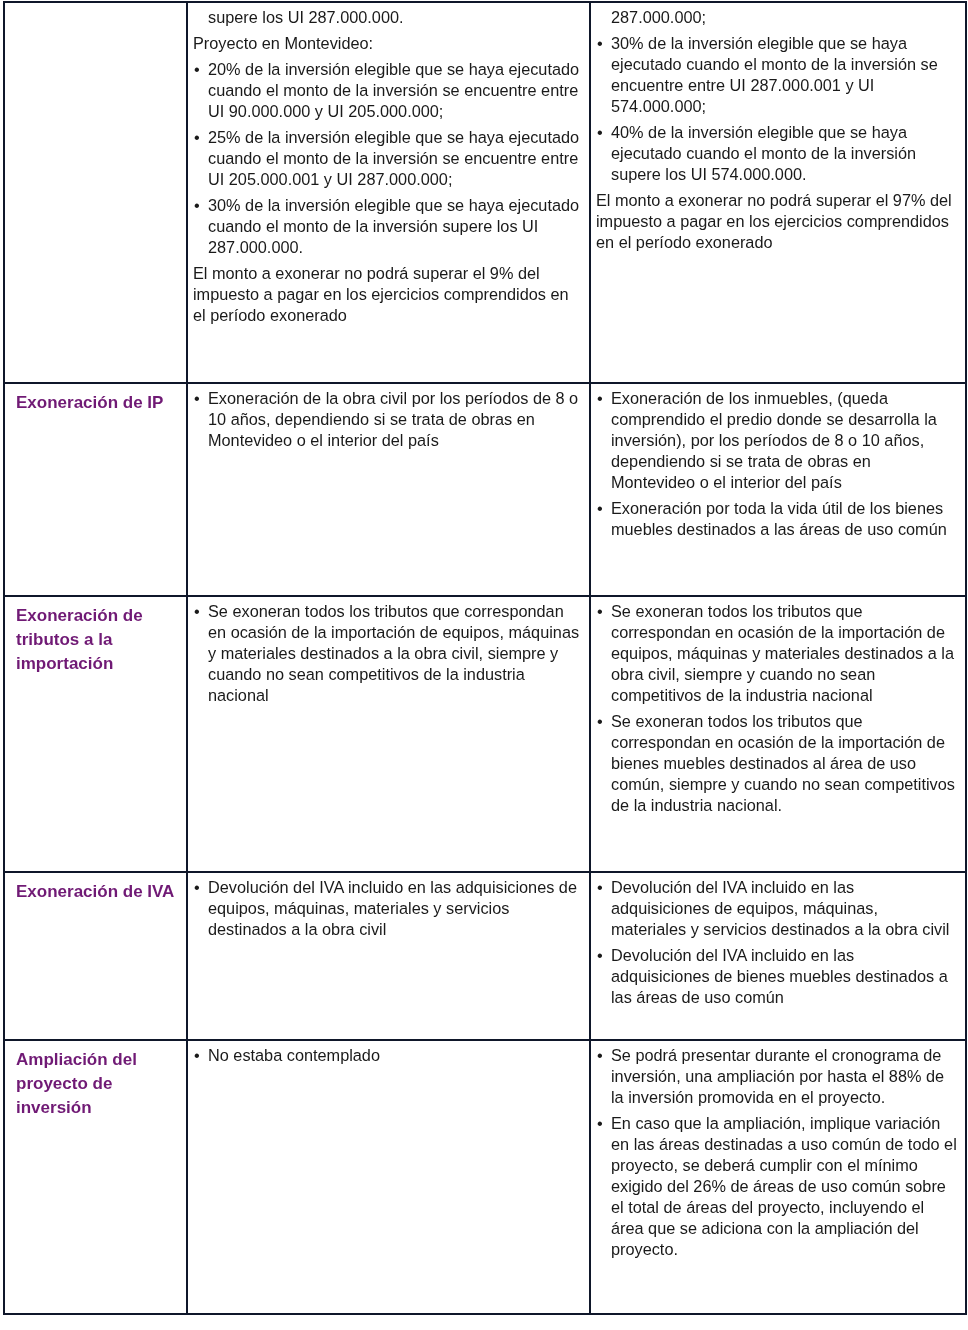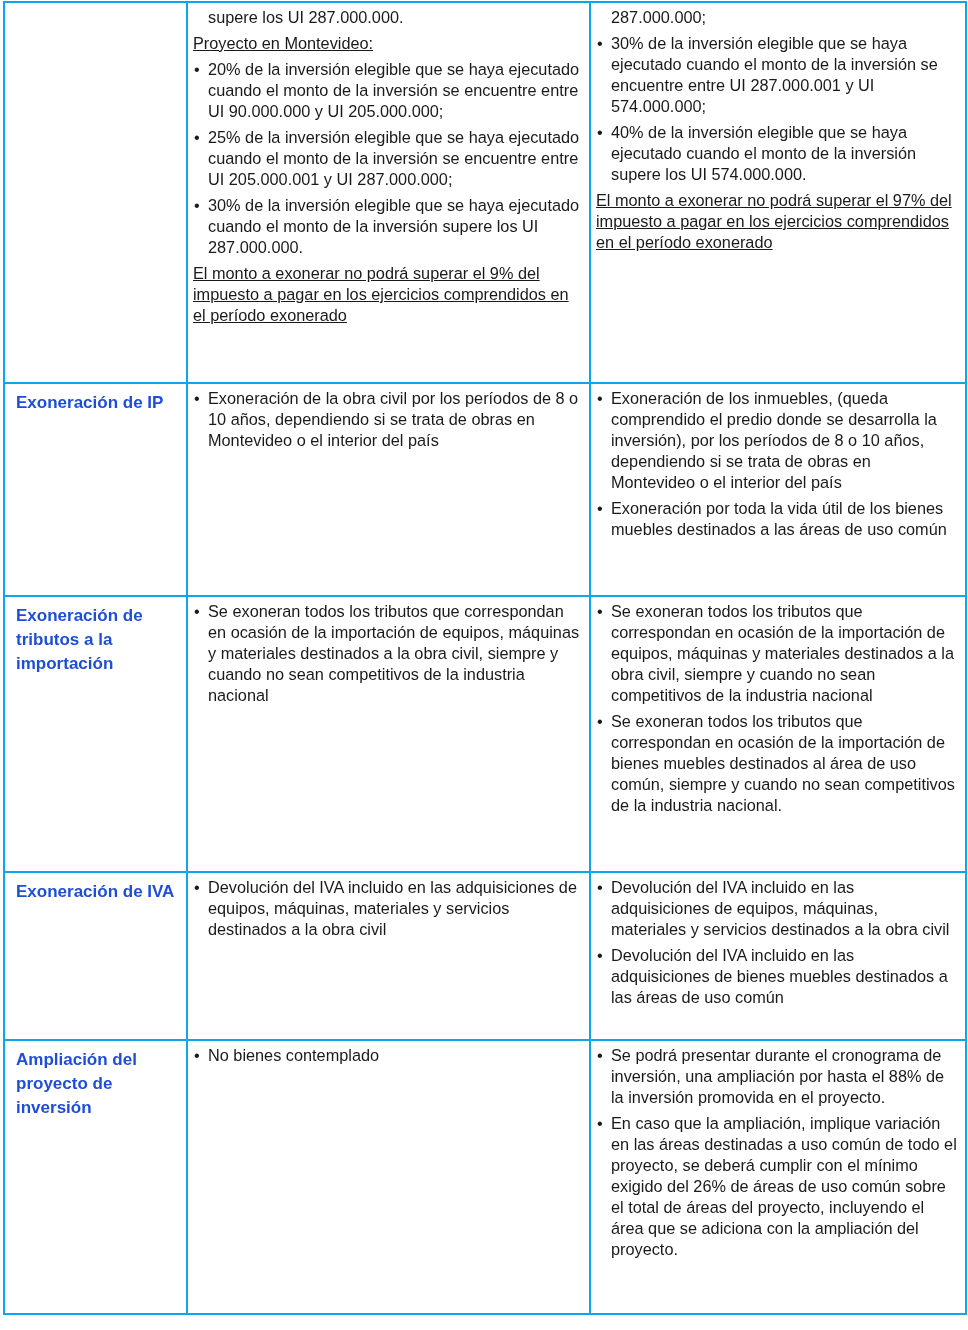--- a/index.html
+++ b/index.html
@@ -17,43 +17,42 @@
     }
     table.cmp {
       position: absolute;
       left: 3px;
       top: 1px;
       border-collapse: collapse;
       table-layout: fixed;
       width: 962px;
     }
     table.cmp td {
-      border: 2px solid #0ea5e9;
+      border: 2px solid #0f172a;
       vertical-align: top;
       padding: 0;
     }
     col.c1 { width: 183px; }
     col.c2 { width: 403px; }
     col.c3 { width: 376px; }
 
     .hdr {
-      color: #1d4ed8;
+      color: #701a75;
       font-weight: bold;
       font-size: 17px;
       line-height: 24px;
       padding: 7px 8px 0 11px;
     }
     .cell {
       font-size: 16.3px;
       line-height: 21px;
       padding: 4px 8px 8px 5px;
     }
     .p {
       margin: 0 0 5px 0;
-      text-decoration: underline;
     }
     .bl {
       display: flex;
       margin: 0 0 5px 0;
     }
     .bl .dot {
       width: 14px;
       flex: 0 0 14px;
       padding-left: 1px;
     }
@@ -199,21 +198,21 @@
     </tr>
 
     <tr class="r4">
       <td>
         <div class="hdr">Ampliación del proyecto de inversión</div>
       </td>
       <td>
         <div class="cell">
           <div class="bl">
             <span class="dot">•</span>
-            <span class="txt">No bienes contemplado</span>
+            <span class="txt">No estaba contemplado</span>
           </div>
         </div>
       </td>
       <td>
         <div class="cell">
           <div class="bl">
             <span class="dot">•</span>
             <span class="txt">Se podrá presentar durante el cronograma de inversión, una ampliación por hasta el 88% de la inversión promovida en el proyecto.</span>
           </div>
           <div class="bl">

